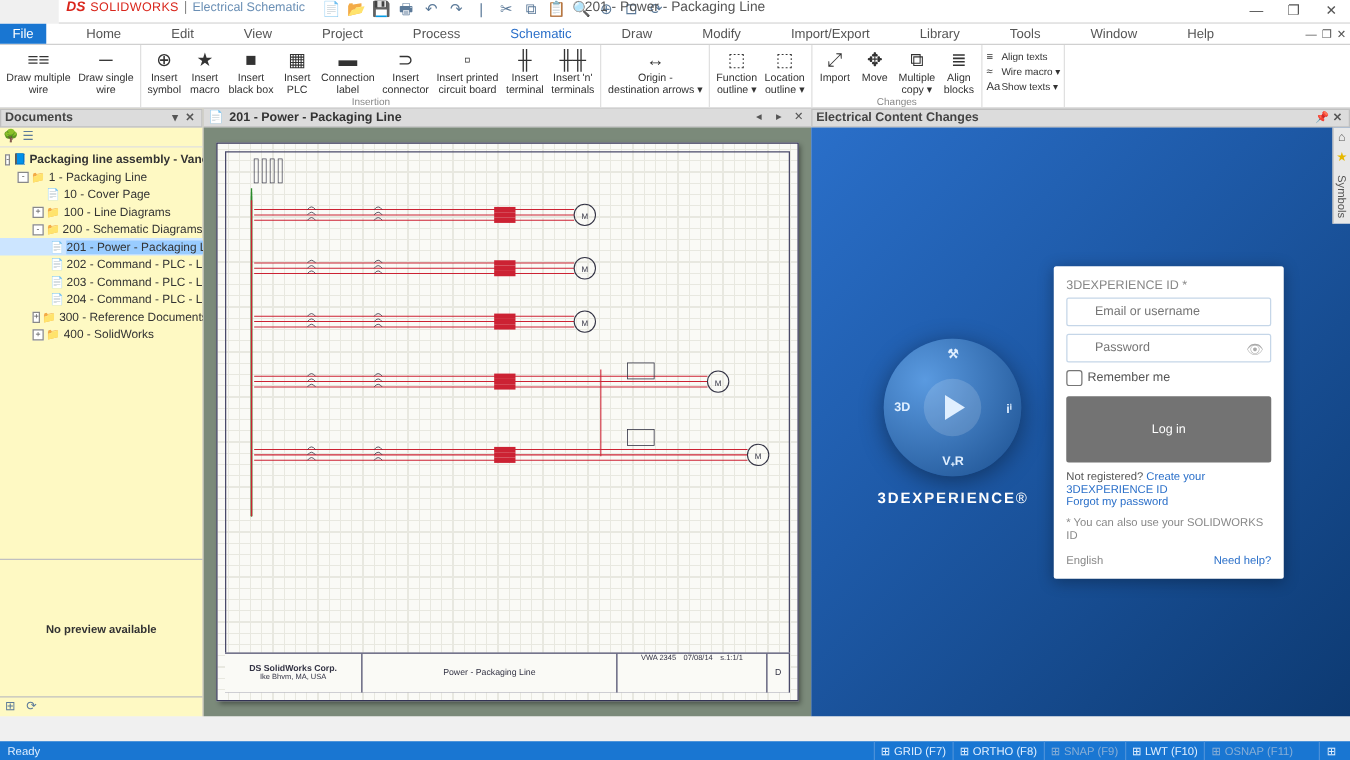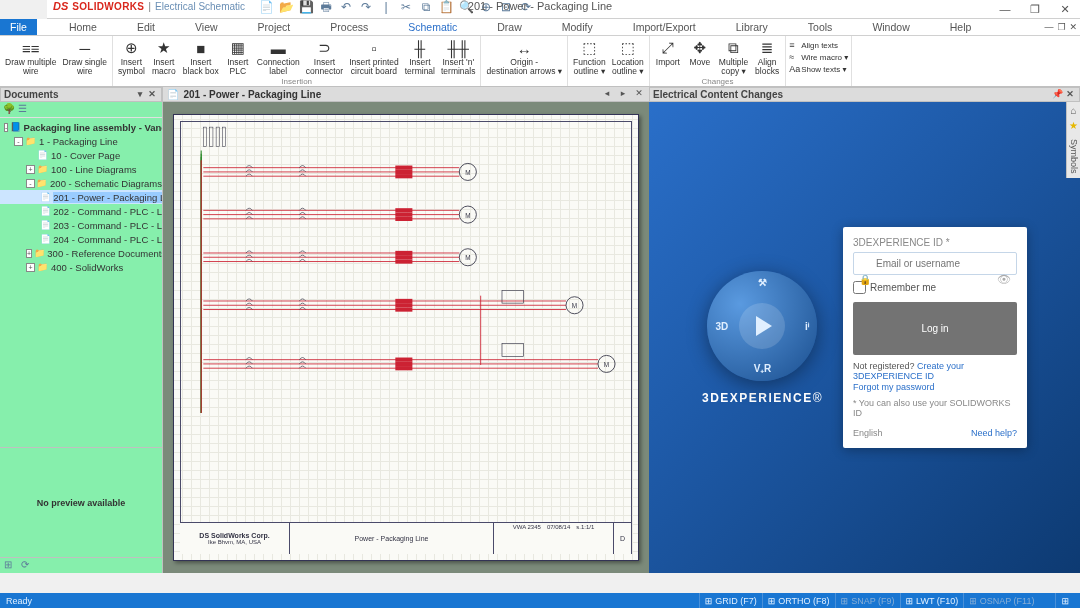--- a/index.html
+++ b/index.html
@@ -2,21 +2,21 @@
 <html><head>
 <meta charset="utf-8">
 <style>
 * { margin: 0; padding: 0; box-sizing: border-box; font-family: "Segoe UI", Tahoma, sans-serif; }
 body { width: 1080px; height: 608px; overflow: hidden; background: #f0f0f0; font-size: 11px; color: #333; position: relative; }
 
 
 .title-bar { height: 19px; background: #fff; display: flex; align-items: flex-start; border-bottom: 1px solid #d0d0d0; margin-left: 47px; }
 .title-bar .brand { display: flex; align-items: center; padding: 0 6px; gap: 4px; }
 .brand-logo { color: #d9261c; font-weight: bold; font-style: italic; font-size: 11px; }
-.brand-name { color: #d9261c; font-weight: bold; font-size: 10px; letter-spacing: .3px; }
+.brand-name { color: #d9261c; font-weight: normal; font-size: 10px; letter-spacing: .3px; }
 .brand-sep { color: #888; }
 .brand-sub { color: #6a8fb5; font-size: 10px; font-weight: 400; }
 .qat { display: flex; gap: 6px; margin-left: 8px; }
 .qat-ico { width: 14px; height: 14px; color: #5c7a99; font-size: 12px; line-height: 14px; text-align: center; }
 .title-text { position: absolute; left: 50%; transform: translateX(-50%); font-size: 11px; color: #555; }
 .win-ctrls { margin-left: auto; display: flex; }
 .win-btn { width: 30px; height: 19px; text-align: center; line-height: 18px; font-size: 11px; color: #555; }
 .win-btn.close { color: #555; }
 
 
@@ -39,21 +39,21 @@
 .ribbon-small-item { font-size: 8px; color: #333; display: flex; align-items: center; gap: 2px; height: 12px; }
 .ribbon-small-ico { width: 10px; height: 10px; font-size: 9px; }
 
 
 .panel-hdr { height: 15px; background: #dcdcdc; border: 1px solid #c0c0c0; display: flex; align-items: center; padding: 0 3px; font-size: 10px; font-weight: 600; color: #444; }
 .panel-hdr .spacer { flex: 1; }
 .panel-hdr-ico { width: 12px; height: 12px; font-size: 9px; color: #555; text-align: center; }
 
 
 .main-row { display: flex; height: 486px; }
-.docs-panel { width: 163px; display: flex; flex-direction: column; border-right: 1px solid #c0c0c0; background: #86efac; }
+.docs-panel { width: 163px; display: flex; flex-direction: column; border-right: 1px solid #c0c0c0; background: #fef9c3; }
 .docs-toolbar { height: 16px; display: flex; align-items: center; gap: 2px; padding: 0 3px; border-bottom: 1px solid #e0e0e0; }
 .docs-tb-ico { width: 13px; height: 13px; font-size: 10px; color: #5c7a99; }
 
 
 .tree { flex: 1; overflow: auto; padding: 2px 0; font-size: 9.5px; }
 .tree-row { display: flex; align-items: center; height: 14px; padding-left: 4px; gap: 2px; white-space: nowrap; }
 .tree-exp { width: 9px; height: 9px; border: 1px solid #888; font-size: 7px; line-height: 7px; text-align: center; color: #555; background: #fff; }
 .tree-ico { width: 12px; height: 10px; font-size: 9px; text-align: center; }
 .tree-row.sel { background: #cce5ff; }
 .tree-row.sel .tree-lbl { background: #99ccff; }
@@ -518,20 +518,21 @@
         <div class="exp-brand"><span style="font-weight:700">3DEXPERIENCE</span><span style="font-weight:300">®</span></div>
       </div>
       <div class="login-card">
         <div class="login-lbl">3DEXPERIENCE ID *</div>
         <div class="login-input-wrap">
           <span class="login-input-ico">👤</span>
           <input class="login-input" placeholder="Email or username" style="">
         </div>
         <div class="login-input-wrap">
           <span class="login-input-ico">🔒</span>
+          <input class="login-input" type="password" placeholder="Password" style="">
           <span class="login-eye">👁</span>
         </div>
         <label class="remember">
           <input type="checkbox" style="">
           <span>Remember me</span>
         </label>
         <button class="login-btn">Log in</button>
         <div style="font-size:9px">
           <span>Not registered?</span>
           <a class="login-link">Create your 3DEXPERIENCE ID</a>

